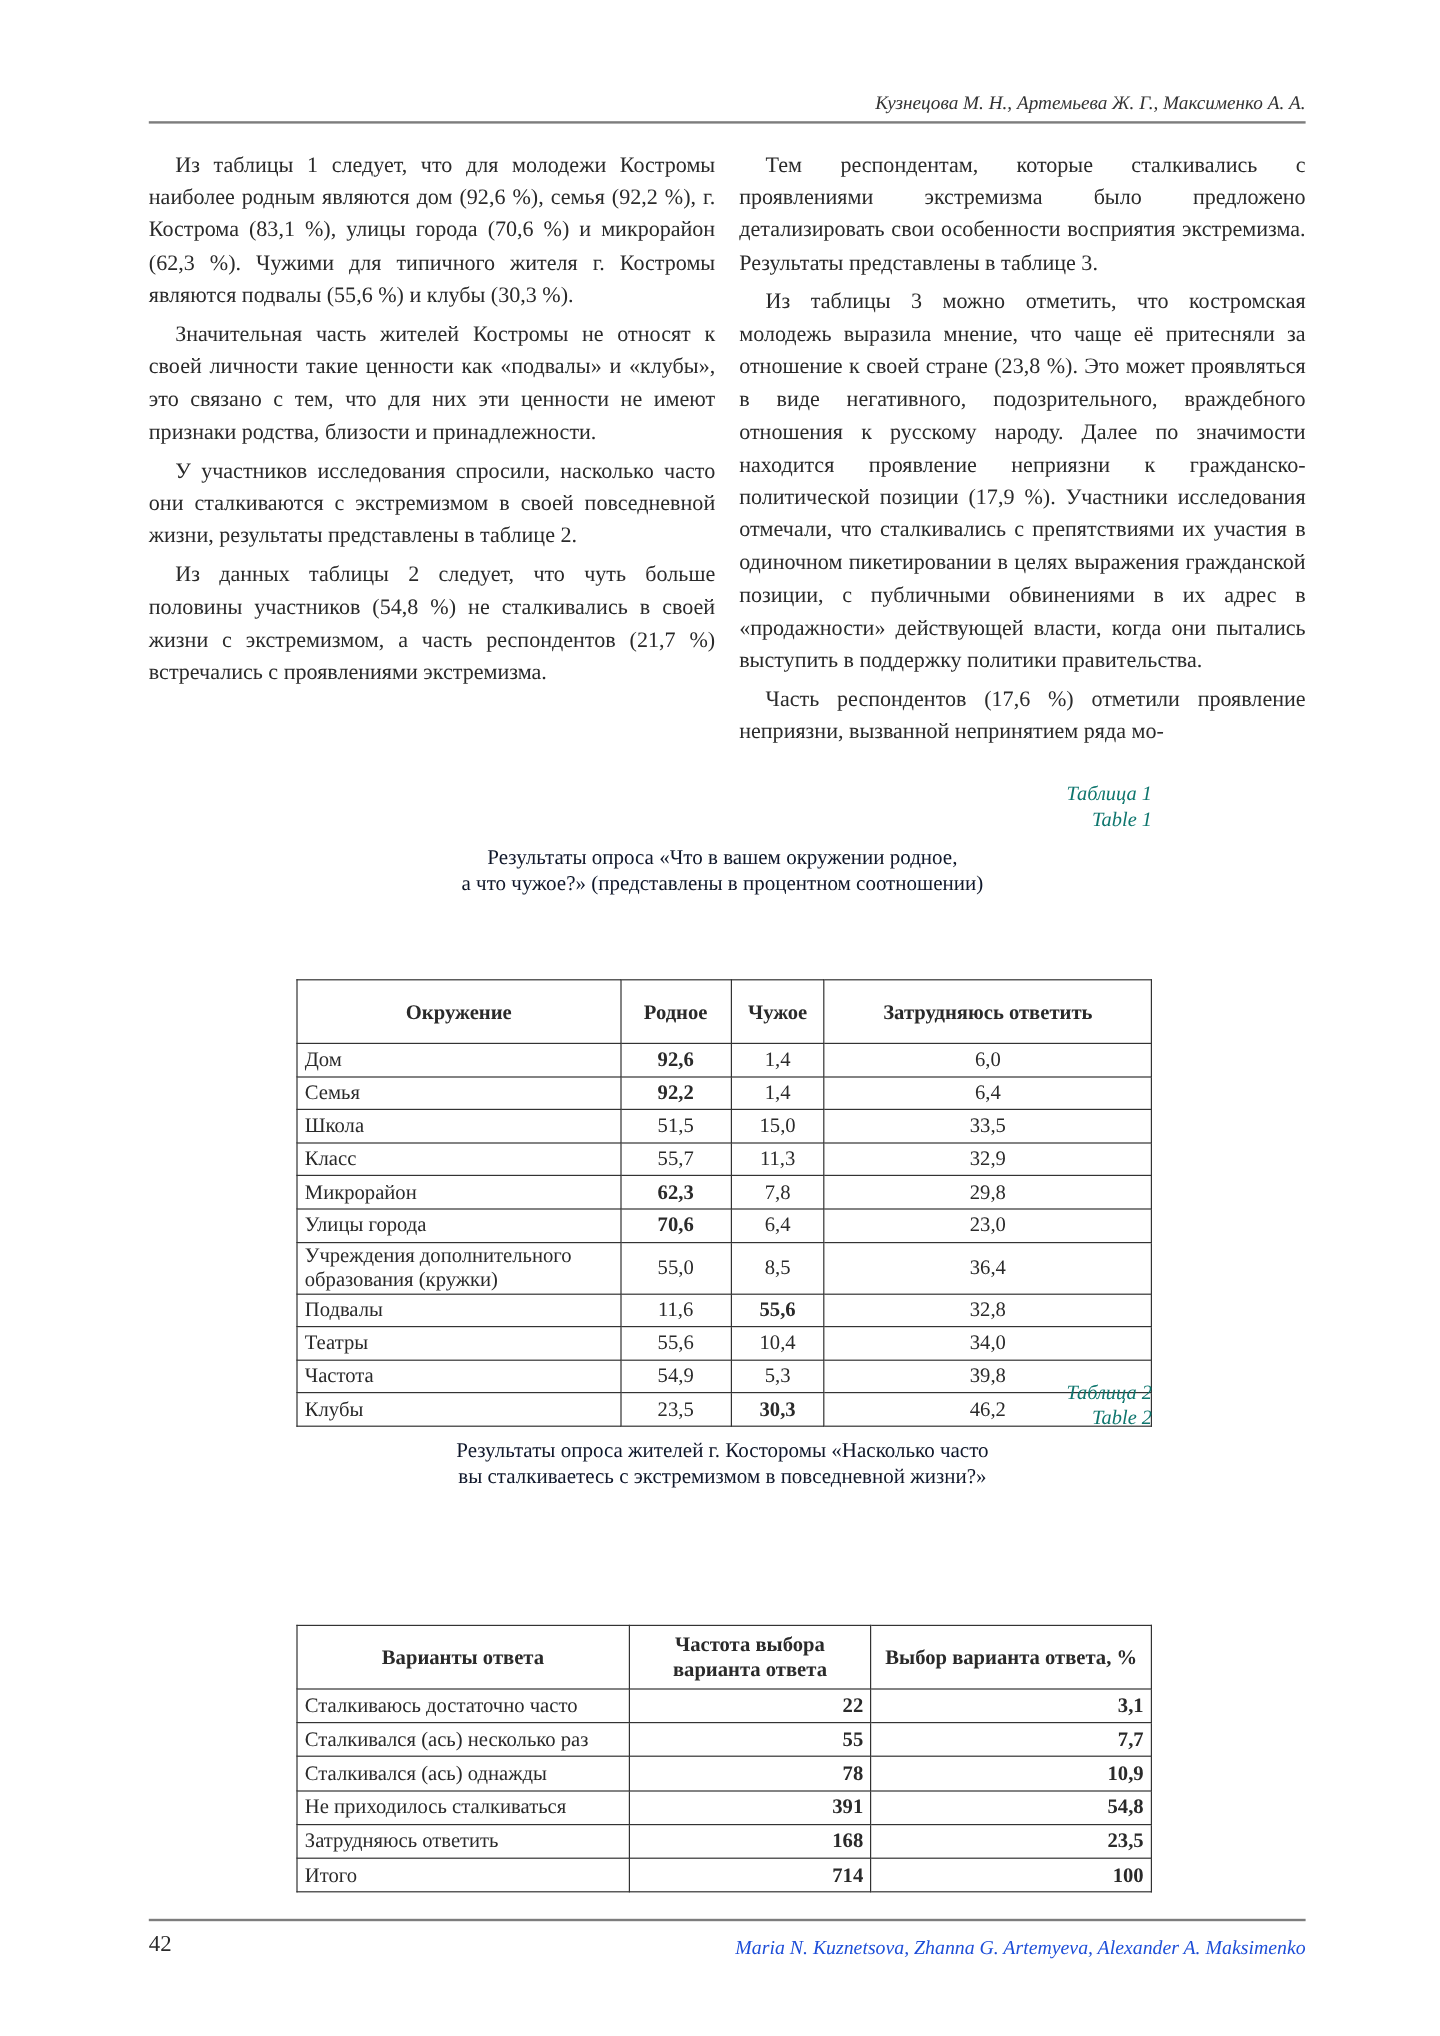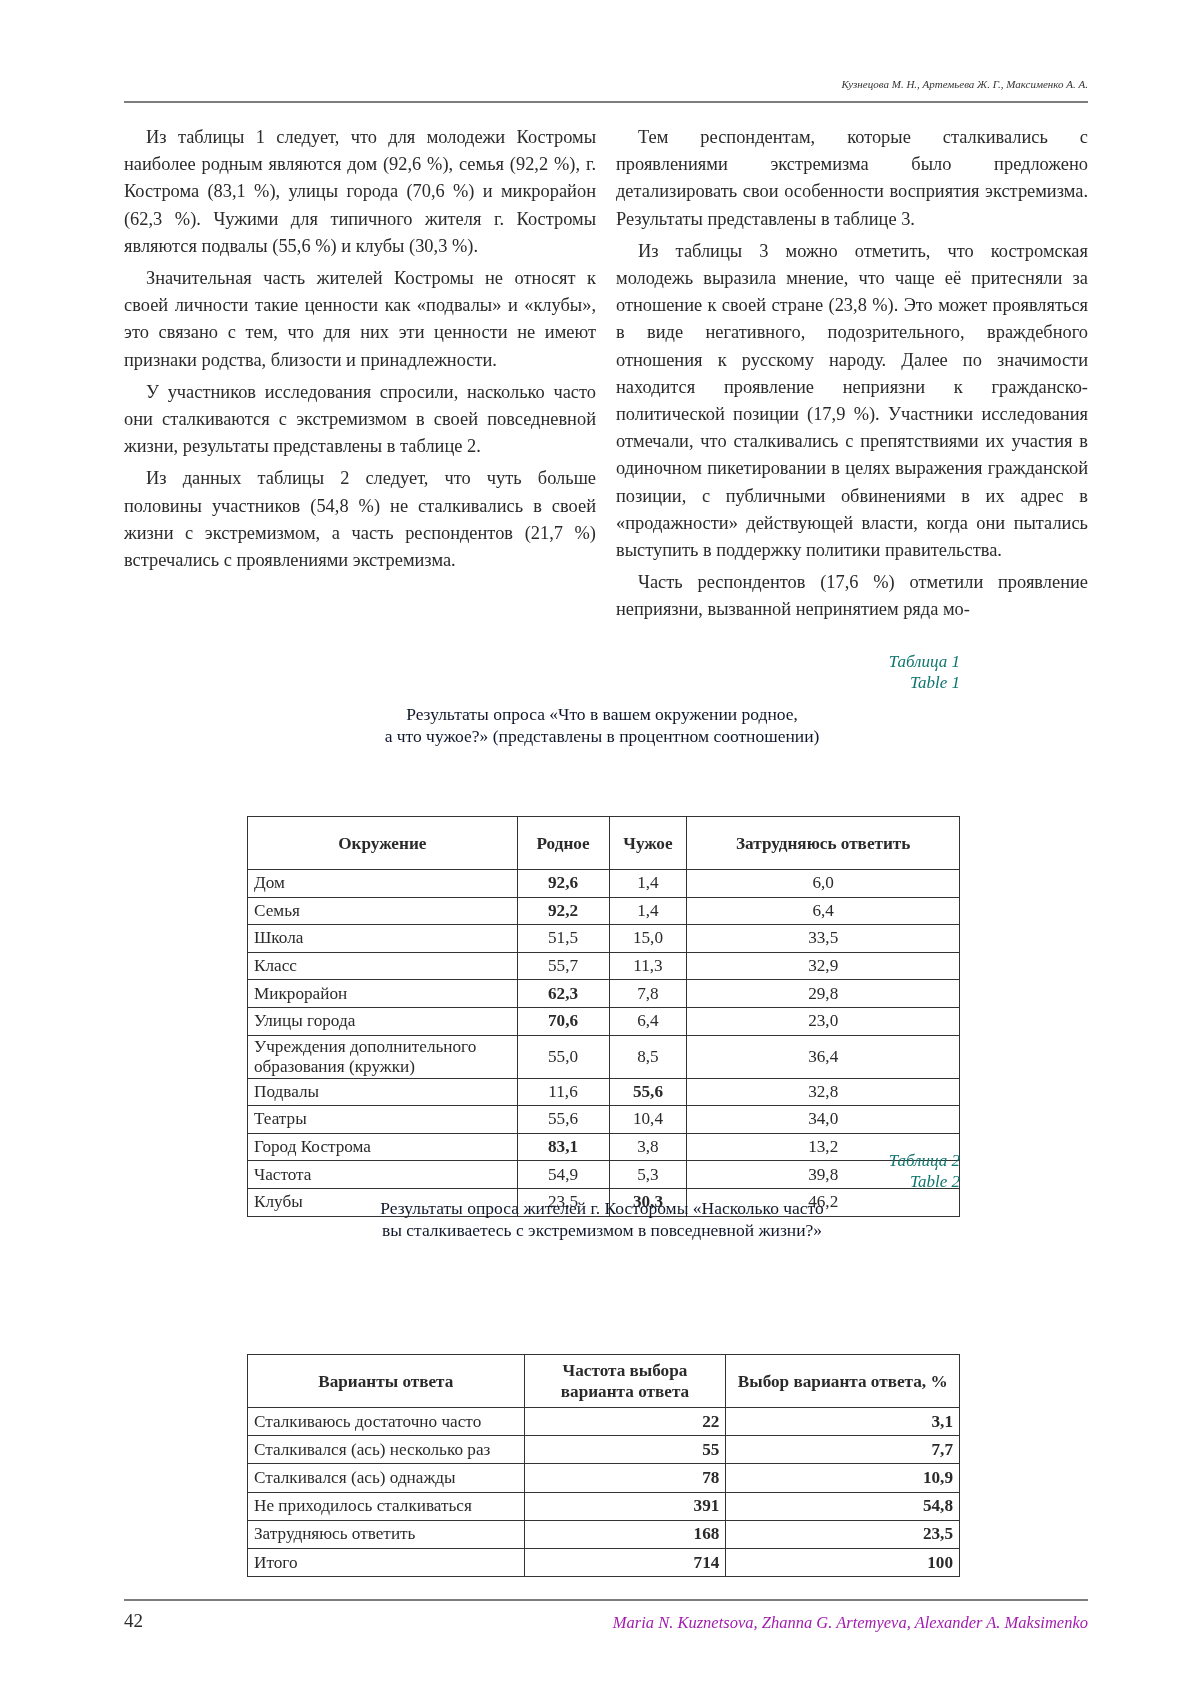--- a/index.html
+++ b/index.html
@@ -1,19 +1,19 @@
 <!DOCTYPE html>
 <html><head>
   <meta charset="utf-8">
   <style>
     html, body { margin: 0; padding: 0; background: #ffffff; }
     body { width: 1200px; height: 1697px; position: relative; overflow: hidden;
       font-family: "Liberation Serif", "DejaVu Serif", serif; color: #2a2a2a; }
     .running-head { position: absolute; top: 78px; right: 112px; font-style: italic;
-      font-size: 11px; color: #333; }
+      font-size: 16px; color: #333; }
     .head-rule { position: absolute; top: 101px; left: 124px; width: 964px; height: 2px; background: #7d7d7d; }
     .col { position: absolute; top: 124px; width: 472px; font-size: 18.4px; line-height: 27.2px;
       text-align: justify; hyphens: manual; }
     .col-left { left: 124px; }
     .col-right { left: 616px; width: 472px; }
     .col p { margin: 0 0 5px 0; text-indent: 22px; }
     .tbl-label { position: absolute; right: 240px; text-align: right; font-style: italic;
       font-size: 17px; line-height: 21px; color: #0f766e; }
     .tbl-title { position: absolute; left: 244px; width: 716px; text-align: center; font-weight: normal;
       font-size: 17.5px; line-height: 22px; color: #0f172a; }
@@ -25,21 +25,21 @@
     .t1 td { height: 26.6px; line-height: 20px; }
     .t1 td.num { text-align: center; }
     .t1 td.two { height: 42px; line-height: 20px; }
     .t2 { left: 247px; top: 1354px; width: 713px; }
     .t2 th { height: 52px; }
     .t2 td { height: 27.2px; line-height: 20px; }
     .t2 td.num { text-align: right; font-weight: bold; }
     .bold { font-weight: bold; }
     .foot-rule { position: absolute; top: 1599px; left: 124px; width: 964px; height: 2px; background: #7d7d7d; }
     .page-num { position: absolute; top: 1610px; left: 124px; font-size: 19px; }
-    .foot-authors { position: absolute; top: 1613px; right: 112px; font-style: italic; font-size: 16.5px; color: #a21caf; }
+    .foot-authors { position: absolute; top: 1613px; right: 112px; font-style: italic; font-size: 16.5px; color: #1d4ed8; }
   </style>
 </head>
 <body>
 
 <div class="running-head">Кузнецова М. Н., Артемьева Ж. Г., Максименко А. А.</div>
 <div class="head-rule"></div>
 
 <div class="col col-left">
   <p>Из таблицы 1 следует, что для молодежи Костромы наиболее родным являются дом (92,6 %), семья (92,2 %), г. Кострома (83,1 %), улицы города (70,6 %) и микрорайон (62,3 %). Чужими для типичного жителя г. Костромы являются подвалы (55,6 %) и клубы (30,3 %).</p>
   <p>Значительная часть жителей Костромы не относят к своей личности такие ценности как «подвалы» и «клубы», это связано с тем, что для них эти ценности не имеют признаки родства, близости и принадлежности.</p>
@@ -125,26 +125,20 @@
         <td class="num bold">55,6</td>
         <td class="num">32,8</td>
       </tr>
       <tr>
         <td>Театры</td>
         <td class="num">55,6</td>
         <td class="num">10,4</td>
         <td class="num">34,0</td>
       </tr>
       <tr>
-        <td>Город Кострома</td>
-        <td class="num bold">83,1</td>
-        <td class="num">3,8</td>
-        <td class="num">13,2</td>
-      </tr>
-      <tr>
         <td>Частота</td>
         <td class="num">54,9</td>
         <td class="num">5,3</td>
         <td class="num">39,8</td>
       </tr>
       <tr>
         <td>Клубы</td>
         <td class="num">23,5</td>
         <td class="num bold">30,3</td>
         <td class="num">46,2</td>

